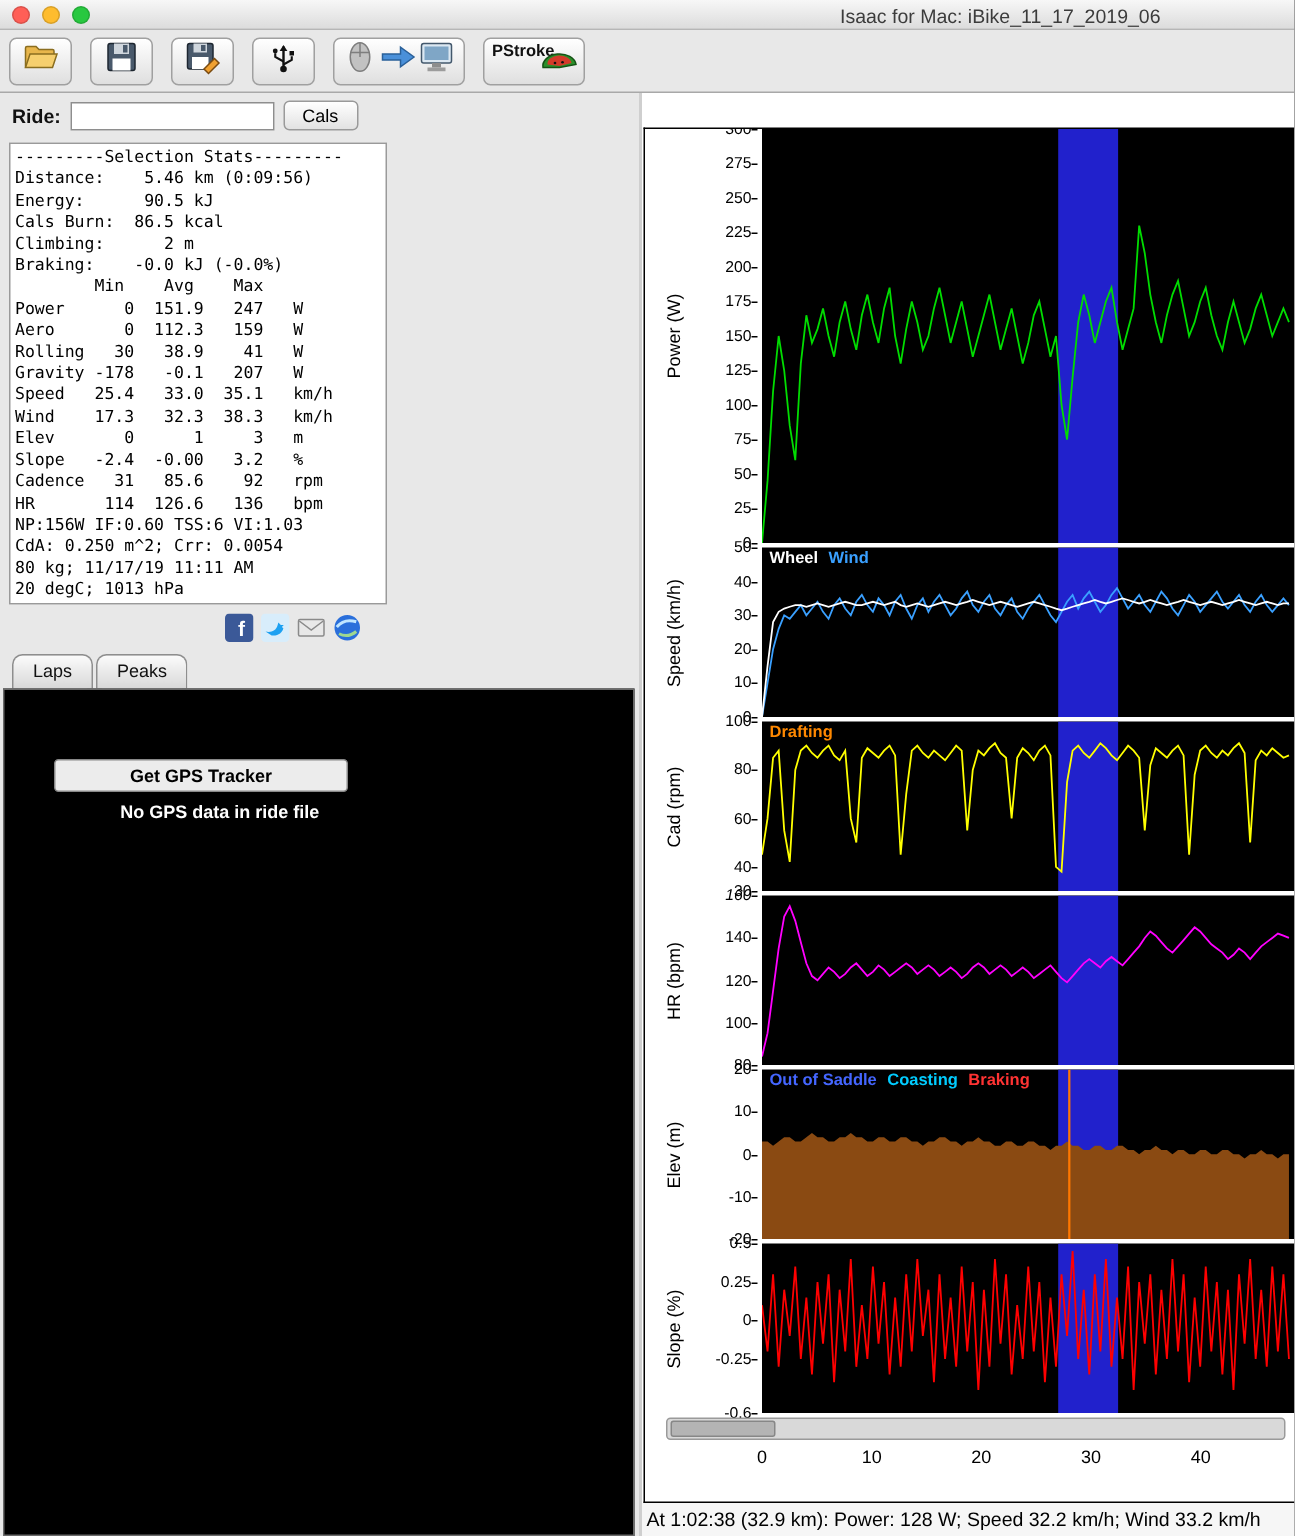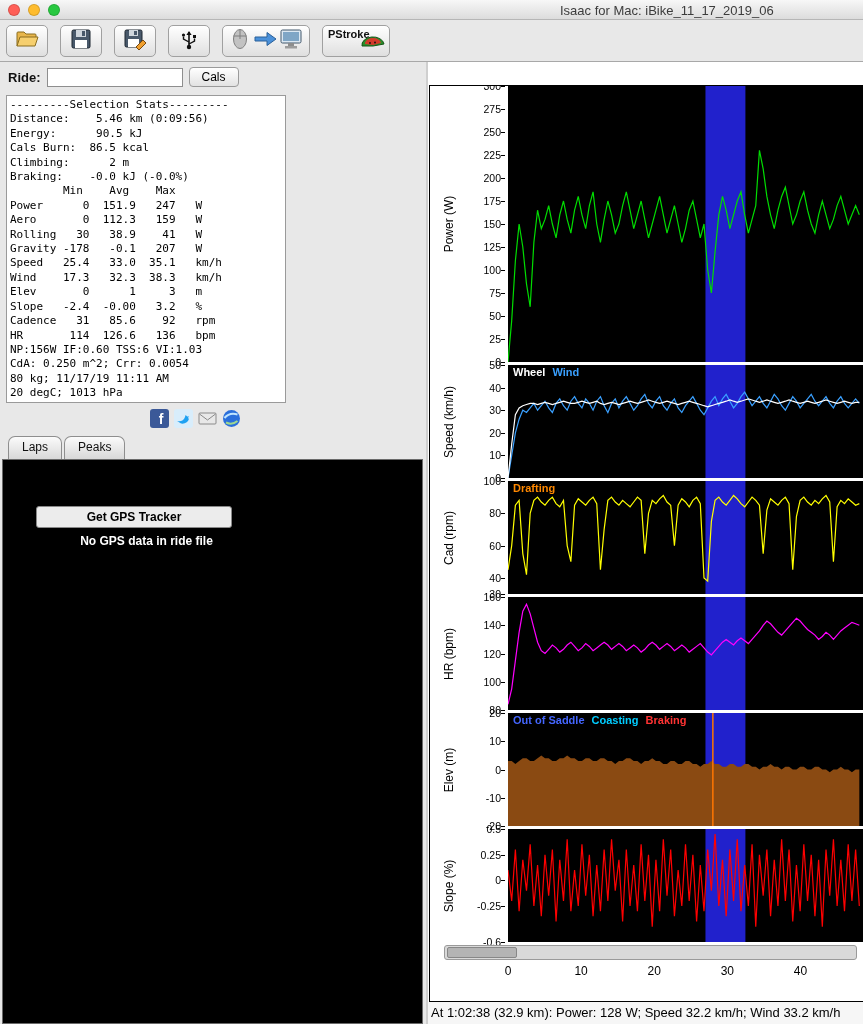--- a/index.html
+++ b/index.html
@@ -28,21 +28,21 @@
   
   .left-panel { position:absolute; top:62px; left:0; width:426px; bottom:0; background:#e8e8e8; }
   .right-panel { position:absolute; top:62px; left:426px; right:0; bottom:0; background:#ffffff; border-left:2px solid #cfcfcf; }
 
   
   .ride-row { position:absolute; top:5px; left:8px; display:flex; align-items:center; gap:6px; }
   .ride-label { font-size:13px; font-weight:bold; color:#111; }
   .ride-input { width:136px; height:19px; border:1px solid #8e8e8e; background:#fff; font-size:12px; padding:0 3px; }
   .note-btn { height:20px; padding:0 12px; font-size:12px; background:linear-gradient(#ffffff,#e2e2e2);
     border:1px solid #9a9a9a; border-radius:4px; }
-  .stats { position:absolute; top:33px; left:6px; width:280px; height:308px; background:#ffffff;
+  .stats { position:absolute; top:33px; left:6px; width:252px; height:308px; background:#ffffff;
     border:1px solid #9a9a9a; font-family:"DejaVu Sans Mono", monospace; font-size:11px; line-height:14.4px;
     padding:2px 3px; white-space:pre; overflow:hidden; color:#000; }
   .share-row { position:absolute; top:347px; left:150px; display:flex; gap:5px; align-items:center; }
   .share-ic { width:19px; height:19px; display:inline-flex; }
 
   .tabs { position:absolute; top:374px; left:8px; display:flex; gap:2px; height:23px; }
   .tab { padding:3px 13px 0 13px; font-size:12px; color:#111; background:linear-gradient(#fbfbfb,#d8d8d8);
     border:1px solid #8e8e8e; border-bottom:none; border-radius:7px 7px 0 0; }
   .tab.active { background:linear-gradient(#cfe0f2,#a9c4e2); border-color:#6f8cab; font-weight:bold;margin-top:32px; }
 
@@ -310,21 +310,21 @@
               <span style="color: rgb(255, 136, 0);">Drafting</span>
             </div>
           </div>
       </div>
 
       <div class="chart-row h113">
         <div class="ylabel">
             <span>HR (bpm)</span>
           </div>
         <div class="yticks">
-            <span style="top: 0%;">160</span>
+            <span style="top: 0%; font-style: italic;">160</span>
             <span style="top: 25%;">140</span>
             <span style="top: 50%;">120</span>
             <span style="top: 75%;">100</span>
             <span style="top: 100%;">80</span>
           </div>
         <div class="plot">
             <svg viewBox="0 0 1000 113" preserveAspectRatio="none">
               <rect x="556.25" y="0" width="112.50000000000011" height="113" fill="#2121cc"></rect>
               <polyline points="0.0,107.3 10.4,91.8 20.8,63.6 31.3,35.3 41.7,14.1 52.1,7.1 62.5,16.9 72.9,31.1 83.3,45.2 93.8,53.7 104.2,56.5 114.6,52.3 125.0,48.0 135.4,50.9 145.8,55.1 156.3,52.3 166.7,48.0 177.1,45.2 187.5,49.4 197.9,53.7 208.3,50.9 218.8,46.6 229.2,49.4 239.6,53.7 250.0,50.9 260.4,48.0 270.8,45.2 281.3,48.0 291.7,52.3 302.1,49.4 312.5,46.6 322.9,49.4 333.3,53.7 343.8,50.9 354.2,48.0 364.6,50.9 375.0,55.1 385.4,52.3 395.8,48.0 406.3,45.2 416.7,48.0 427.1,52.3 437.5,49.4 447.9,46.6 458.3,49.4 468.8,53.7 479.2,50.9 489.6,48.0 500.0,50.9 510.4,55.1 520.8,52.3 531.3,49.4 541.7,46.6 552.1,50.9 562.5,55.1 572.9,57.9 583.3,53.7 593.8,49.4 604.2,45.2 614.6,42.4 625.0,45.2 635.4,48.0 645.8,43.8 656.3,41.0 666.7,43.8 677.1,46.6 687.5,42.4 697.9,38.1 708.3,33.9 718.8,28.3 729.2,24.0 739.6,26.8 750.0,31.1 760.4,35.3 770.8,38.1 781.3,33.9 791.7,29.7 802.1,25.4 812.5,21.2 822.9,24.0 833.3,28.3 843.8,32.5 854.2,35.3 864.6,38.1 875.0,42.4 885.4,39.5 895.8,35.3 906.3,38.1 916.7,42.4 927.1,38.1 937.5,33.9 947.9,31.1 958.3,28.3 968.8,25.4 979.2,26.8 989.6,28.3" fill="none" stroke="#ff00ff" stroke-width="1.2" vector-effect="non-scaling-stroke"></polyline>
             </svg>

